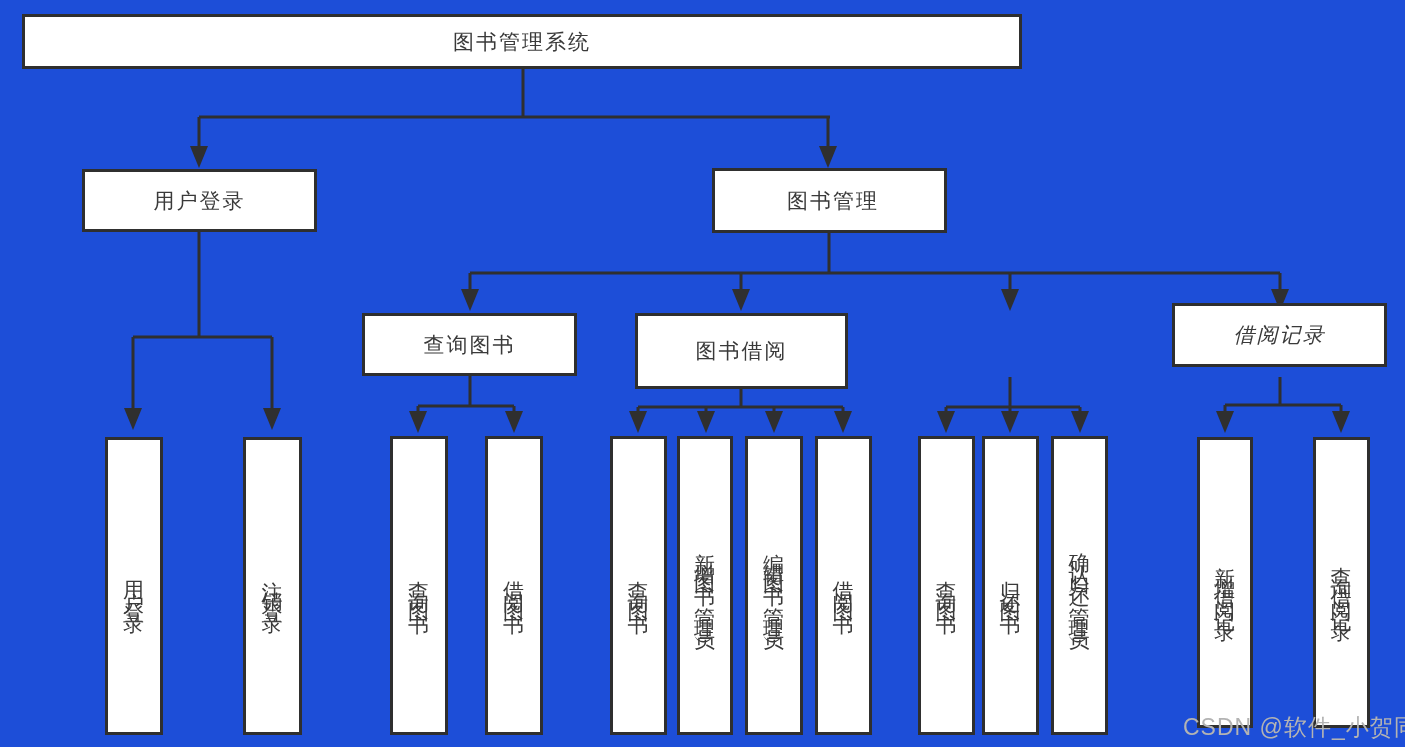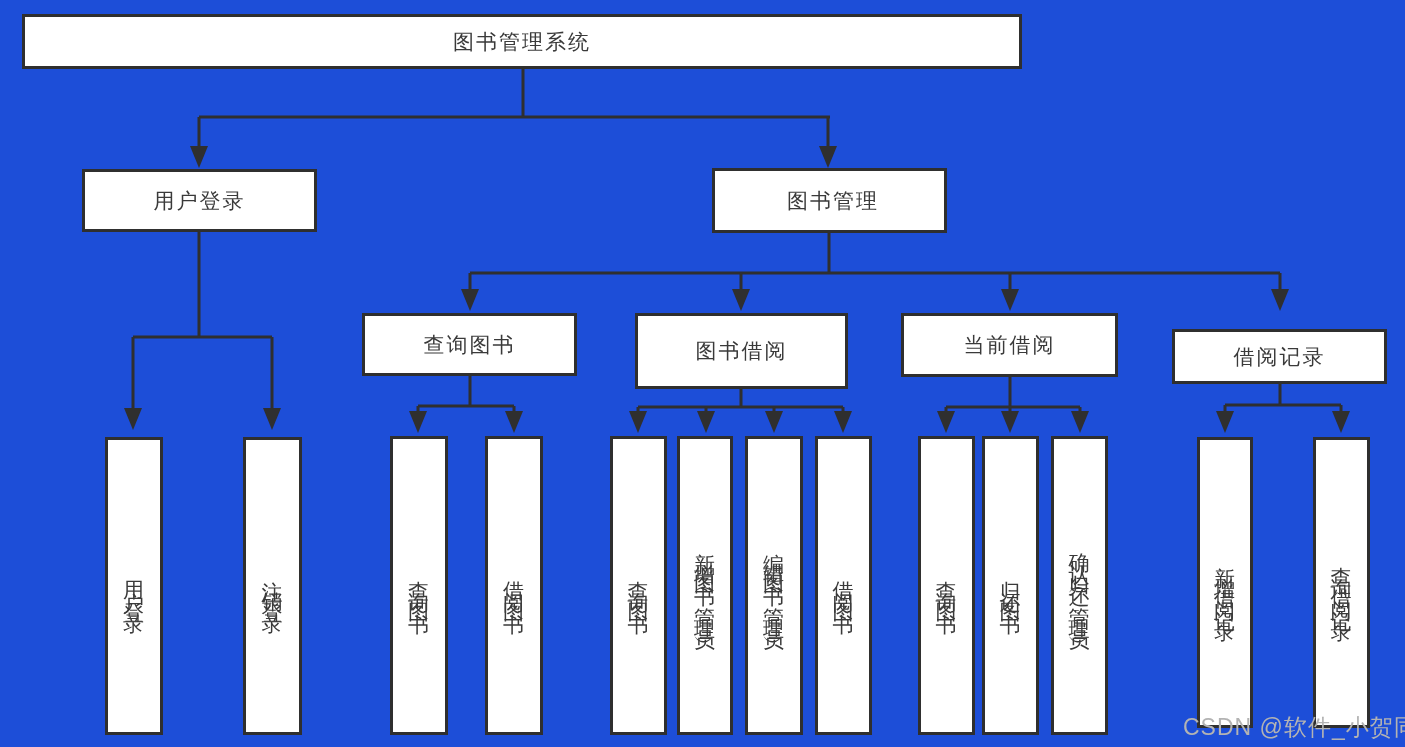--- a/index.html
+++ b/index.html
@@ -137,24 +137,21 @@
   <div class="node" style="left:712px; top:168px; width:235px; height:65px;padding-left:7px;">
     <span class="lbl">图书管理</span>
   </div>
 
   <div class="node" style="left:362px; top:313px; width:215px; height:63px;">
     <span class="lbl">查询图书</span>
   </div>
   <div class="node" style="left:635px; top:313px; width:213px; height:76px;">
     <span class="lbl">图书借阅</span>
   </div>
-  <div class="node" style="left:901px; top:313px; width:217px; height:64px;">
-    <span class="lbl">当前借阅</span>
-  </div>
-  <div class="node" style="left:1172px; top:329px; width:215px; height:55px;">
+  <div class="node" style="left:1172px; top:303px; width:215px; height:64px;font-style:italic;">
     <span class="lbl">借阅记录</span>
   </div>
 
   <div class="node vertical" style="left:105px; top:437px; width:58px; height:298px;">
     <span class="lbl">用户登录</span>
   </div>
   <div class="node vertical" style="left:243px; top:437px; width:59px; height:298px;">
     <span class="lbl">注销登录</span>
   </div>
 

